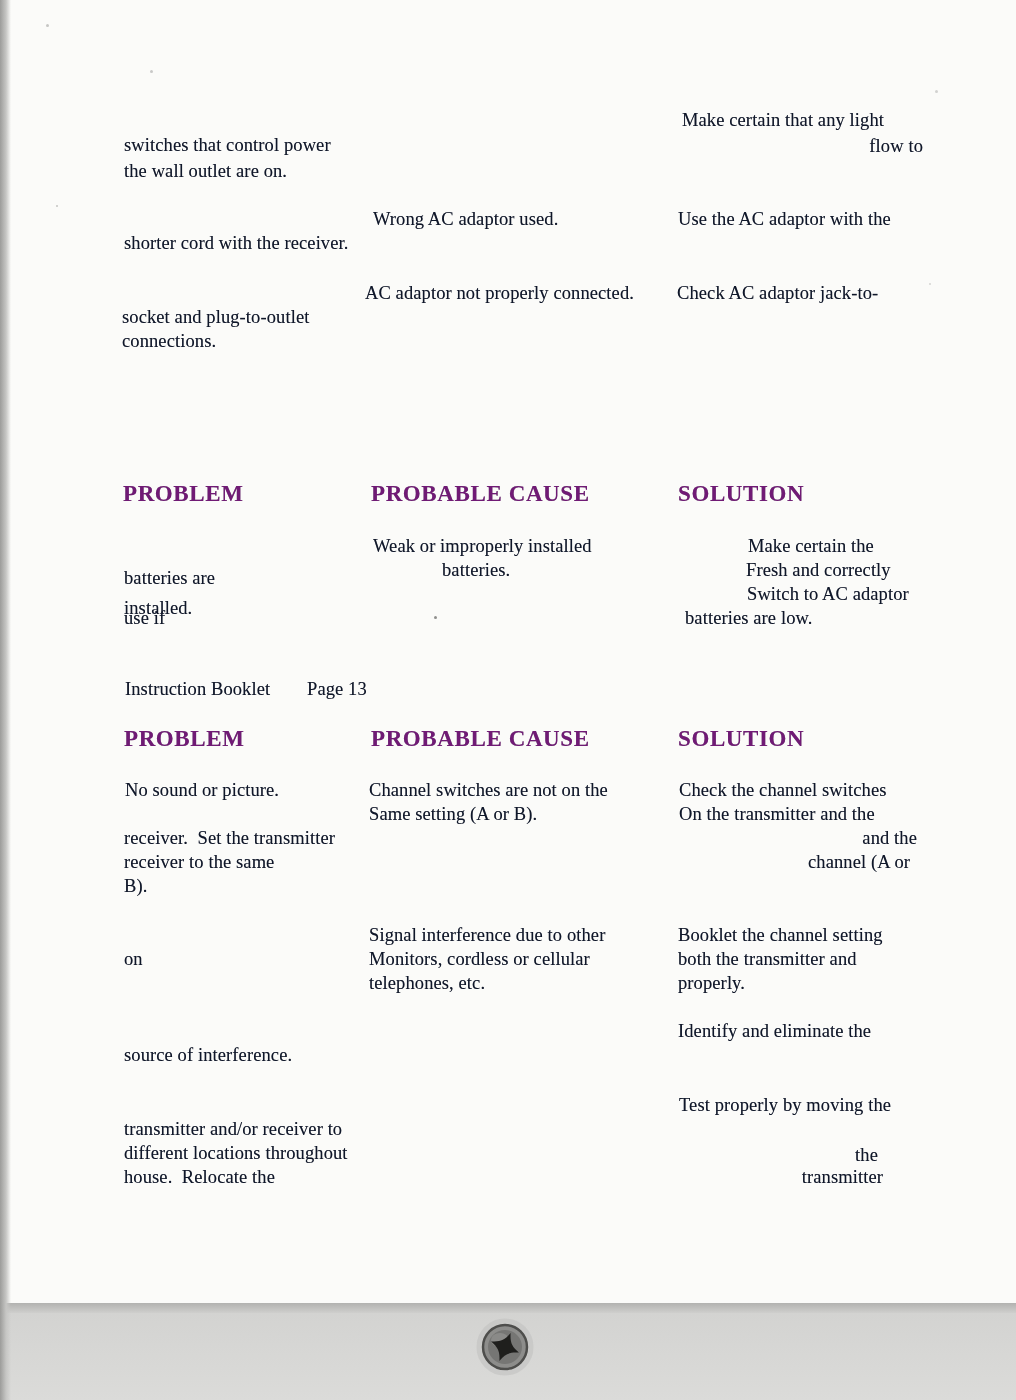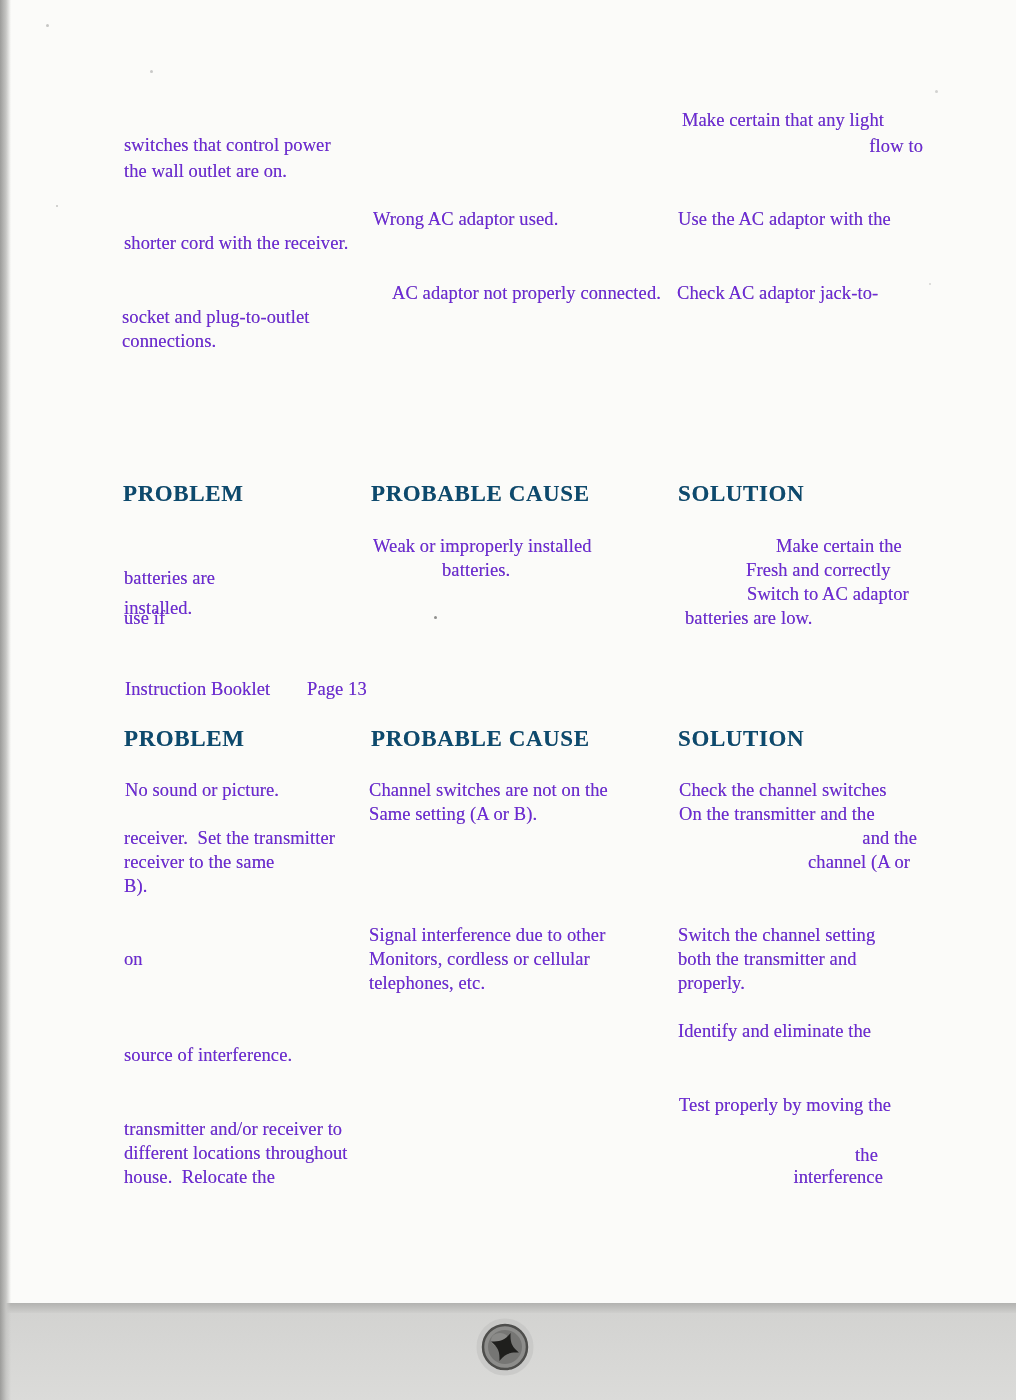--- a/index.html
+++ b/index.html
@@ -19,27 +19,27 @@
   .desk{
     position:absolute;left:0;top:1313px;width:1016px;height:87px;
     background:linear-gradient(#d3d3d1,#dbdbd9);
   }
   .scanner-strip{
     position:absolute;left:0;top:0;width:11px;height:1400px;
     background:linear-gradient(to right,#9c9c9a,#c6c6c4 55%,rgba(235,235,233,0));
   }
   .line{
     position:absolute;
-    font-size:18.5px;line-height:24px;color:#6d28d9;
+    font-size:18.5px;line-height:24px;color:#0f172a;
     white-space:pre;letter-spacing:0.1px;
     text-shadow:0 0 0.5px rgba(70,70,78,0.55);
   }
   .hdr{
     position:absolute;
-    font-size:23px;line-height:26px;font-weight:bold;color:#0c4a6e;
+    font-size:23px;line-height:26px;font-weight:bold;color:#701a75;
     white-space:pre;letter-spacing:0.6px;
     text-shadow:0 0 0.5px rgba(61,61,68,0.5);
   }
   .speck{position:absolute;border-radius:50%;}
   .screw{position:absolute;left:473px;top:1315px;width:64px;height:64px;}
 </style>
 </head>
 <body>
 
 <div class="stage">
@@ -58,31 +58,31 @@
 
   <div class="line" style="left:682px;top:108px;">Make certain that any light</div>
   <div class="line" style="left:124px;top:133px;">switches that control power</div>
   <div class="line" style="right:93px;top:134px;">flow to</div>
   <div class="line" style="left:124px;top:159px;">the wall outlet are on.</div>
 
   <div class="line" style="left:373px;top:207px;">Wrong AC adaptor used.</div>
   <div class="line" style="left:678px;top:207px;">Use the AC adaptor with the</div>
   <div class="line" style="left:124px;top:231px;">shorter cord with the receiver.</div>
 
-  <div class="line" style="left:392px;top:281px;">AC adaptor not properly connected.</div>
+  <div class="line" style="left:365px;top:281px;">AC adaptor not properly connected.</div>
   <div class="line" style="left:677px;top:281px;">Check AC adaptor jack-to-</div>
   <div class="line" style="left:122px;top:305px;">socket and plug-to-outlet</div>
   <div class="line" style="left:122px;top:329px;">connections.</div>
 
   <div class="hdr" style="left:123px;top:481px;">PROBLEM</div>
   <div class="hdr" style="left:371px;top:481px;">PROBABLE CAUSE</div>
   <div class="hdr" style="left:678px;top:481px;">SOLUTION</div>
 
   <div class="line" style="left:373px;top:534px;">Weak or improperly installed</div>
-  <div class="line" style="left:748px;top:534px;margin-left:28px;">Make certain the</div>
+  <div class="line" style="left:748px;top:534px;">Make certain the</div>
   <div class="line" style="left:124px;top:566px;text-align:right;">batteries are</div>
   <div class="line" style="left:442px;top:558px;">batteries.</div>
   <div class="line" style="left:746px;top:558px;">Fresh and correctly</div>
   <div class="line" style="left:124px;top:596px;">installed.</div>
   <div class="line" style="left:747px;top:582px;">Switch to AC adaptor</div>
   <div class="line" style="left:124px;top:606px;">use if</div>
   <div class="line" style="left:685px;top:606px;">batteries are low.</div>
 
   <div class="line" style="left:125px;top:677px;">Instruction Booklet</div>
   <div class="line" style="left:307px;top:677px;">Page 13</div>
@@ -96,36 +96,36 @@
   <div class="line" style="left:679px;top:778px;">Check the channel switches</div>
   <div class="line" style="left:369px;top:802px;text-align:center;">Same setting (A or B).</div>
   <div class="line" style="left:679px;top:802px;">On the transmitter and the</div>
   <div class="line" style="left:124px;top:826px;">receiver.  Set the transmitter</div>
   <div class="line" style="right:99px;top:826px;">and the</div>
   <div class="line" style="left:124px;top:850px;">receiver to the same</div>
   <div class="line" style="right:106px;top:850px;">channel (A or</div>
   <div class="line" style="left:124px;top:874px;">B).</div>
 
   <div class="line" style="left:369px;top:923px;">Signal interference due to other</div>
-  <div class="line" style="left:678px;top:923px;">Switch the channel setting</div>
+  <div class="line" style="left:678px;top:923px;">Booklet the channel setting</div>
   <div class="line" style="left:124px;top:947px;">on</div>
   <div class="line" style="left:369px;top:947px;">Monitors, cordless or cellular</div>
   <div class="line" style="left:678px;top:947px;">both the transmitter and</div>
   <div class="line" style="left:369px;top:971px;">telephones, etc.</div>
   <div class="line" style="left:678px;top:971px;">properly.</div>
 
   <div class="line" style="left:678px;top:1019px;">Identify and eliminate the</div>
   <div class="line" style="left:124px;top:1043px;">source of interference.</div>
 
   <div class="line" style="left:679px;top:1093px;">Test properly by moving the</div>
   <div class="line" style="left:124px;top:1117px;">transmitter and/or receiver to</div>
   <div class="line" style="left:124px;top:1141px;">different locations throughout</div>
   <div class="line" style="right:138px;top:1143px;margin-left:39px;">the</div>
   <div class="line" style="left:124px;top:1165px;">house.  Relocate the</div>
-  <div class="line" style="right:133px;top:1165px;">interference</div>
+  <div class="line" style="right:133px;top:1165px;">transmitter</div>
 
   <svg class="screw" viewBox="-32 -32 64 64">
     <circle r="26" fill="none" stroke="#c3c3c1" stroke-width="5" opacity="0.65"></circle>
     <circle r="22" fill="#8d8d8b" stroke="#4e4e4c" stroke-width="2.5"></circle>
     <circle r="17" fill="#767674"></circle>
     <ellipse cx="-5" cy="-7" rx="9" ry="7" fill="#a3a3a1" opacity="0.45"></ellipse>
     <path d="M0,-15 C3,-6 6,-3 15,0 C6,3 3,6 0,15 C-3,6 -6,3 -15,0 C-6,-3 -3,-6 0,-15 Z" fill="#1f1f1d" transform="rotate(22)"></path>
   </svg>
 
 </div>

